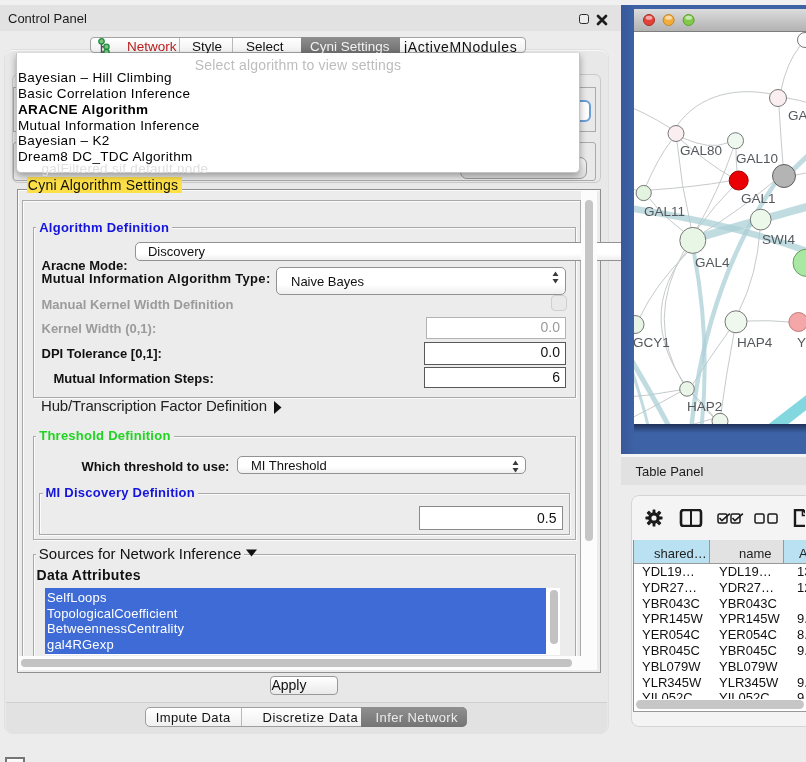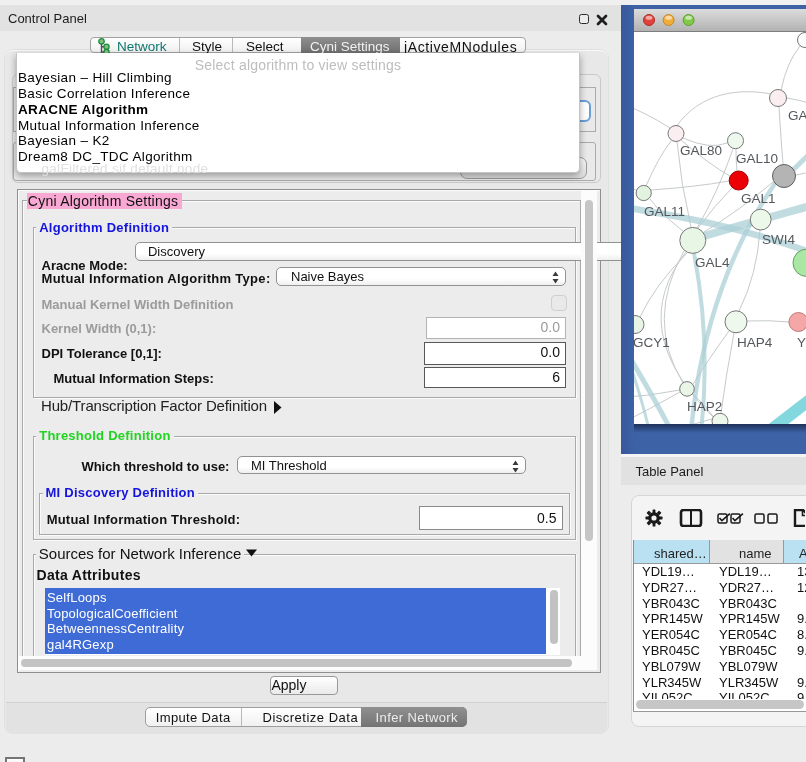--- a/index.html
+++ b/index.html
@@ -42,44 +42,44 @@
        border:1px solid #a2a2a2;border-radius:4px;box-sizing:border-box;"></div>
   <div class="abs" style="left:179px;top:38px;width:1px;height:14px;background:#b9b9b9;"></div>
   <div class="abs" style="left:232px;top:38px;width:1px;height:14px;background:#b9b9b9;"></div>
   <div class="abs" style="left:301.2px;top:37.1px;width:98.9px;height:15.8px;background:linear-gradient(#8f8f8f,#6f6f6f);"></div>
   <svg class="abs" style="left:97px;top:36px;" width="14" height="19" viewBox="0 0 14 19">
     <path d="M4.5 7 L4.5 16 L9.5 16 M4.5 10.8 L9.5 10.8" stroke="#4d4d5c" stroke-width="1.4" fill="none"></path>
     <circle cx="4.5" cy="5.3" r="2.7" fill="#7cc47c" stroke="#218a40" stroke-width="1.3"></circle>
     <circle cx="9.5" cy="10.8" r="2.6" fill="#7cc47c" stroke="#218a40" stroke-width="1.3"></circle>
     <circle cx="9.5" cy="16" r="2.6" fill="#7cc47c" stroke="#218a40" stroke-width="1.3"></circle>
   </svg>
-  <div class="abs" style="left:117px;top:39.3px;font:13.5px 'Liberation Sans',sans-serif;color:#0f766e;">Network</div>
+  <div class="abs" style="left:127px;top:39.3px;font:13.5px 'Liberation Sans',sans-serif;color:#b91c1c;">Network</div>
   <div class="abs" style="left:192px;top:39.3px;font:13.5px 'Liberation Sans',sans-serif;color:#111;">Style</div>
   <div class="abs" style="left:246px;top:39.3px;font:13.5px 'Liberation Sans',sans-serif;color:#111;">Select</div>
   <div class="abs" style="left:310px;top:39.3px;font:13.5px 'Liberation Sans',sans-serif;color:#f2f2f2;">Cyni Settings</div>
   <div class="abs" style="left:404px;top:38.8px;font:14px 'Liberation Sans',sans-serif;letter-spacing:0.6px;color:#111;">jActiveMNodules</div>
 
   <div class="abs" style="left:17px;top:188.5px;width:581.5px;height:482px;background:#ececec;border:1px solid #8f8f8f;
        box-shadow:inset 1px 1px 0 rgba(255,255,255,.8);"></div>
 
   <div class="box" style="left:21.5px;top:199.5px;width:557px;height:468px;border-bottom:none;"></div>
-  <div class="abs" style="left:26.8px;top:193px;background:#f9a8d4;padding:0 4px 0 1px;font:14px 'Liberation Sans',sans-serif;letter-spacing:0.25px;color:#111;">Cyni Algorithm Settings</div>
+  <div class="abs" style="left:26.8px;top:177px;background:#fde047;padding:0 4px 0 1px;font:14px 'Liberation Sans',sans-serif;letter-spacing:0.25px;color:#111;">Cyni Algorithm Settings</div>
 
   <div class="box" style="left:32.5px;top:226.5px;width:541px;height:169px;"></div>
   <div class="gtitle" style="left:36.2px;top:219.6px;background:#ececec;padding:0 3px;color:#1414dc;">Algorithm Definition</div>
 
   <div class="lbl" style="left:41.5px;top:246px;margin-top:12px;">Aracne Mode:</div>
   <div class="combo" style="left:134.9px;top:241.5px;width:518px;height:19px;">
     <span class="ct">Discovery</span>
     <svg class="abs" style="right:6px;top:3px;" width="7" height="13" viewBox="0 0 7 13">
         <path d="M3.5 0.5 L6.5 5 H0.5 Z M3.5 12.5 L0.5 8 H6.5 Z" fill="#3a3a3a"></path>
       </svg>
   </div>
   <div class="lbl" style="left:41.5px;top:271px;letter-spacing:0.3px;">Mutual Information Algorithm Type:</div>
-  <div class="combo" style="left:276px;top:266.7px;width:289.6px;height:19px;">
+  <div class="combo" style="left:276px;top:266.7px;width:289.6px;height:28px;">
     <span class="ct" style="left:14px;">Naive Bayes</span>
     <svg class="abs" style="right:6px;top:3px;" width="7" height="13" viewBox="0 0 7 13">
         <path d="M3.5 0.5 L6.5 5 H0.5 Z M3.5 12.5 L0.5 8 H6.5 Z" fill="#3a3a3a"></path>
       </svg>
   </div>
   <div class="lbl dis" style="left:41.5px;top:297px;">Manual Kernel Width Definition</div>
   <div class="abs" style="left:551px;top:295px;width:16px;height:16px;background:#e9e9e9;border:1px solid #cfcfcf;border-radius:4px;box-sizing:border-box;"></div>
   <div class="lbl dis" style="left:41.5px;top:321px;">Kernel Width (0,1):</div>
   <div class="fld" style="left:426px;top:317px;width:140px;height:21.5px;border:1px solid #b3b3b3;color:#9b9b9b;line-height:19px;">0.0</div>
   <div class="lbl" style="left:41.5px;top:346px;">DPI Tolerance [0,1]:</div>
@@ -97,21 +97,20 @@
   <div class="lbl" style="left:81.4px;top:459px;">Which threshold to use:</div>
   <div class="combo" style="left:237px;top:456px;width:289px;height:18.3px;">
     <span class="ct" style="left:13px;">MI Threshold</span>
     <svg class="abs" style="right:6px;top:2.5px;" width="7" height="13" viewBox="0 0 7 13">
         <path d="M3.5 0.5 L6.5 5 H0.5 Z M3.5 12.5 L0.5 8 H6.5 Z" fill="#3a3a3a"></path>
       </svg>
   </div>
 
   <div class="box" style="left:38.8px;top:492.6px;width:529.7px;height:40.4px;"></div>
   <div class="gtitle" style="left:42.5px;top:485.1px;background:#ececec;padding:0 3px;color:#1414dc;">MI Discovery Definition</div>
-  <div class="lbl" style="left:46.7px;top:511.5px;letter-spacing:0.2px;">Mutual Information Threshold:</div>
   <div class="fld" style="left:418.5px;top:506px;width:144px;height:24px;border:1px solid #8a8a8a;line-height:22px;">0.5</div>
 
   <div class="box" style="left:32.5px;top:553.5px;width:541px;height:104px;border-bottom:none;"></div>
   <div class="abs" style="left:35.8px;top:544.5px;background:#ececec;padding:0 3px;font:15px 'Liberation Sans',sans-serif;color:#111;">Sources for Network Inference</div>
   <svg class="abs" style="left:246px;top:548.5px;" width="11" height="8" viewBox="0 0 11 8">
       <path d="M0 0.5 L11 0.5 L5.5 7.5 Z" fill="#111"></path>
     </svg>
   <div class="lbl" style="left:36.5px;top:567px;font:bold 14px 'Liberation Sans',sans-serif;letter-spacing:0.3px;">Data Attributes</div>
   <div class="abs" style="left:45px;top:588px;width:515px;height:67.3px;background:#fff;"></div>
   <div class="abs" style="left:45px;top:588px;width:500.6px;height:66px;background:#3e6bd5;"></div>

